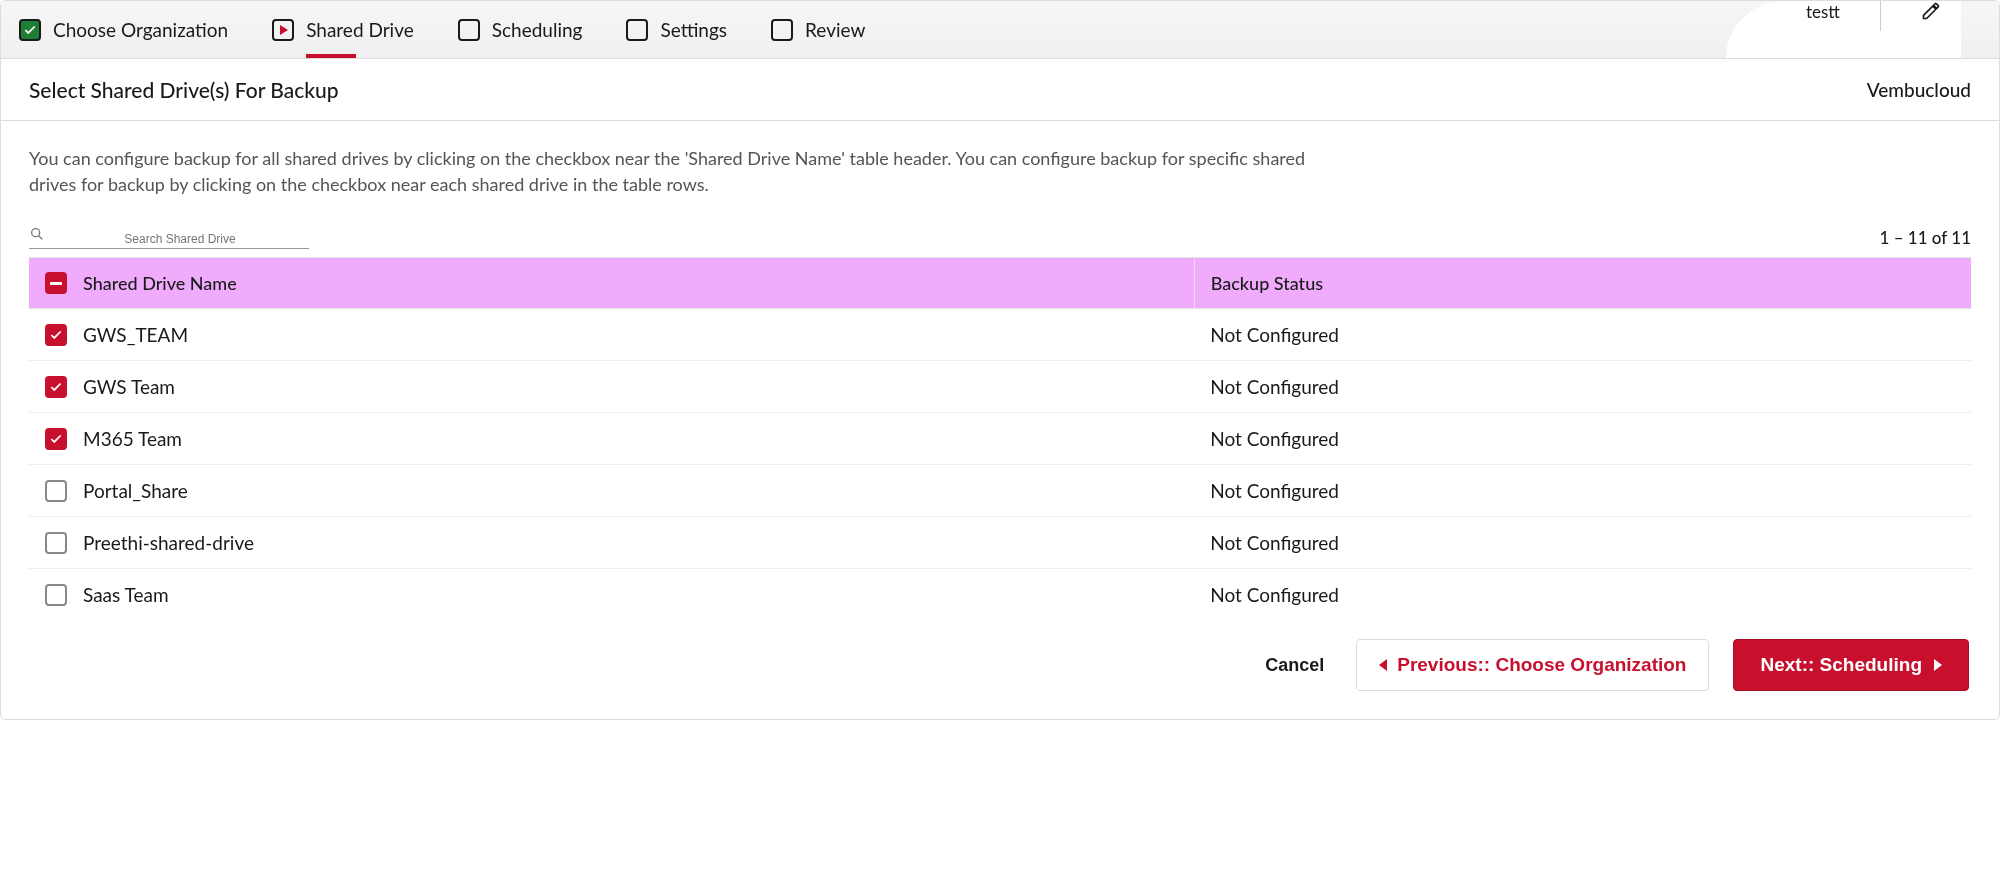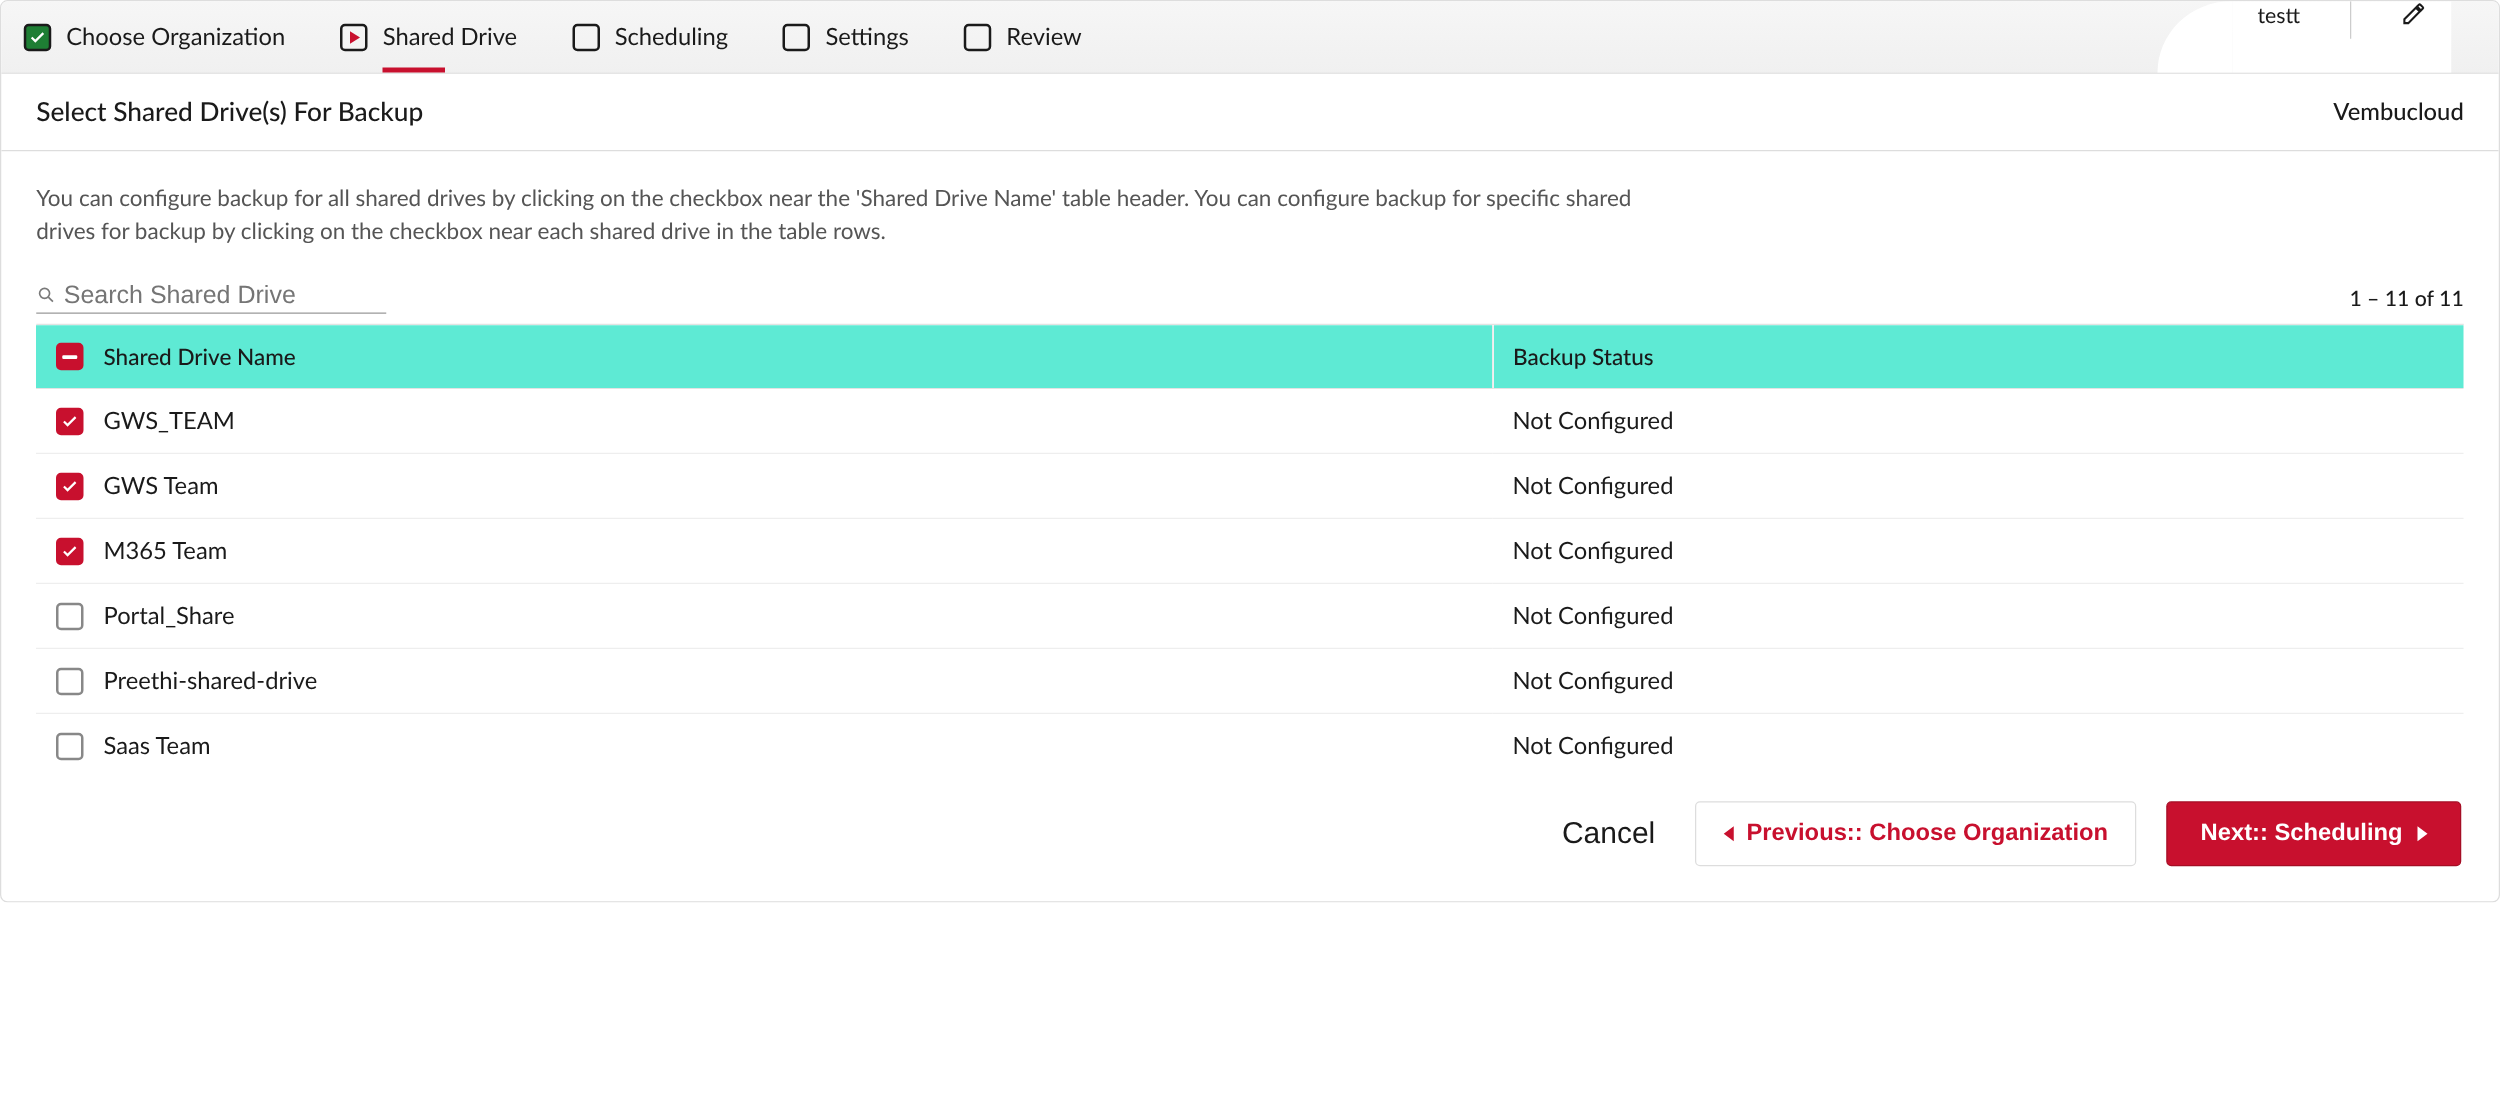--- a/index.html
+++ b/index.html
@@ -118,39 +118,40 @@
     align-items:flex-end;
     gap: 6px;
     border-bottom: 1px solid #999;
     padding-bottom: 2px;
     width: 280px;
   }
   .search-box svg { width: 16px; height: 16px; opacity: .65; }
   .search-box input {
     border:none;
     outline:none;
-    font-size:20px;
+    font-size:12px;
     color:#666;
     flex:1;
     background:transparent;
+    text-align:center;
   }
   .count { font-size: 17px; color: #1a1a1a; font-weight:500;}
 
   
   .table-wrap {
     border-top:1px solid #e3e3e3;
     height: 360px;
     overflow-y: auto;
     position: relative;
   }
   .table-wrap::-webkit-scrollbar{ width:12px;}
   .table-wrap::-webkit-scrollbar-thumb{ background:#c5c5c5; border-radius:6px;}
   table { width: 100%; border-collapse: collapse; }
   thead th {
-    background: #5eead4;
+    background: #f0abfc;
     text-align:left;
     font-weight:500;
     font-size:18px;
     padding: 14px 16px;
     border-bottom:1px solid #e3e3e3;
     position: sticky;
     top:0;
   }
   thead th.name-col{ border-right:1px solid #e3e3e3; width: 60%; }
   tbody td {
@@ -176,21 +177,21 @@
   .footer {
     display:flex;
     align-items:center;
     justify-content:flex-end;
     gap: 24px;
     padding: 22px 30px 28px 30px;
     border-top: 0;
   }
   .btn-cancel {
     background:none; border:none;
-    font-size:24px; font-weight:400; color:#1a1a1a;
+    font-size:18px; font-weight:700; color:#1a1a1a;
     cursor:pointer;
     padding: 10px 8px;
   }
   .btn-prev {
     background:#fff; border:1px solid #ddd;
     color:#c8102e; font-size:19px; font-weight:600;
     padding: 14px 22px;
     border-radius:4px;
     cursor:pointer;
     display:flex; align-items:center; gap:10px;

